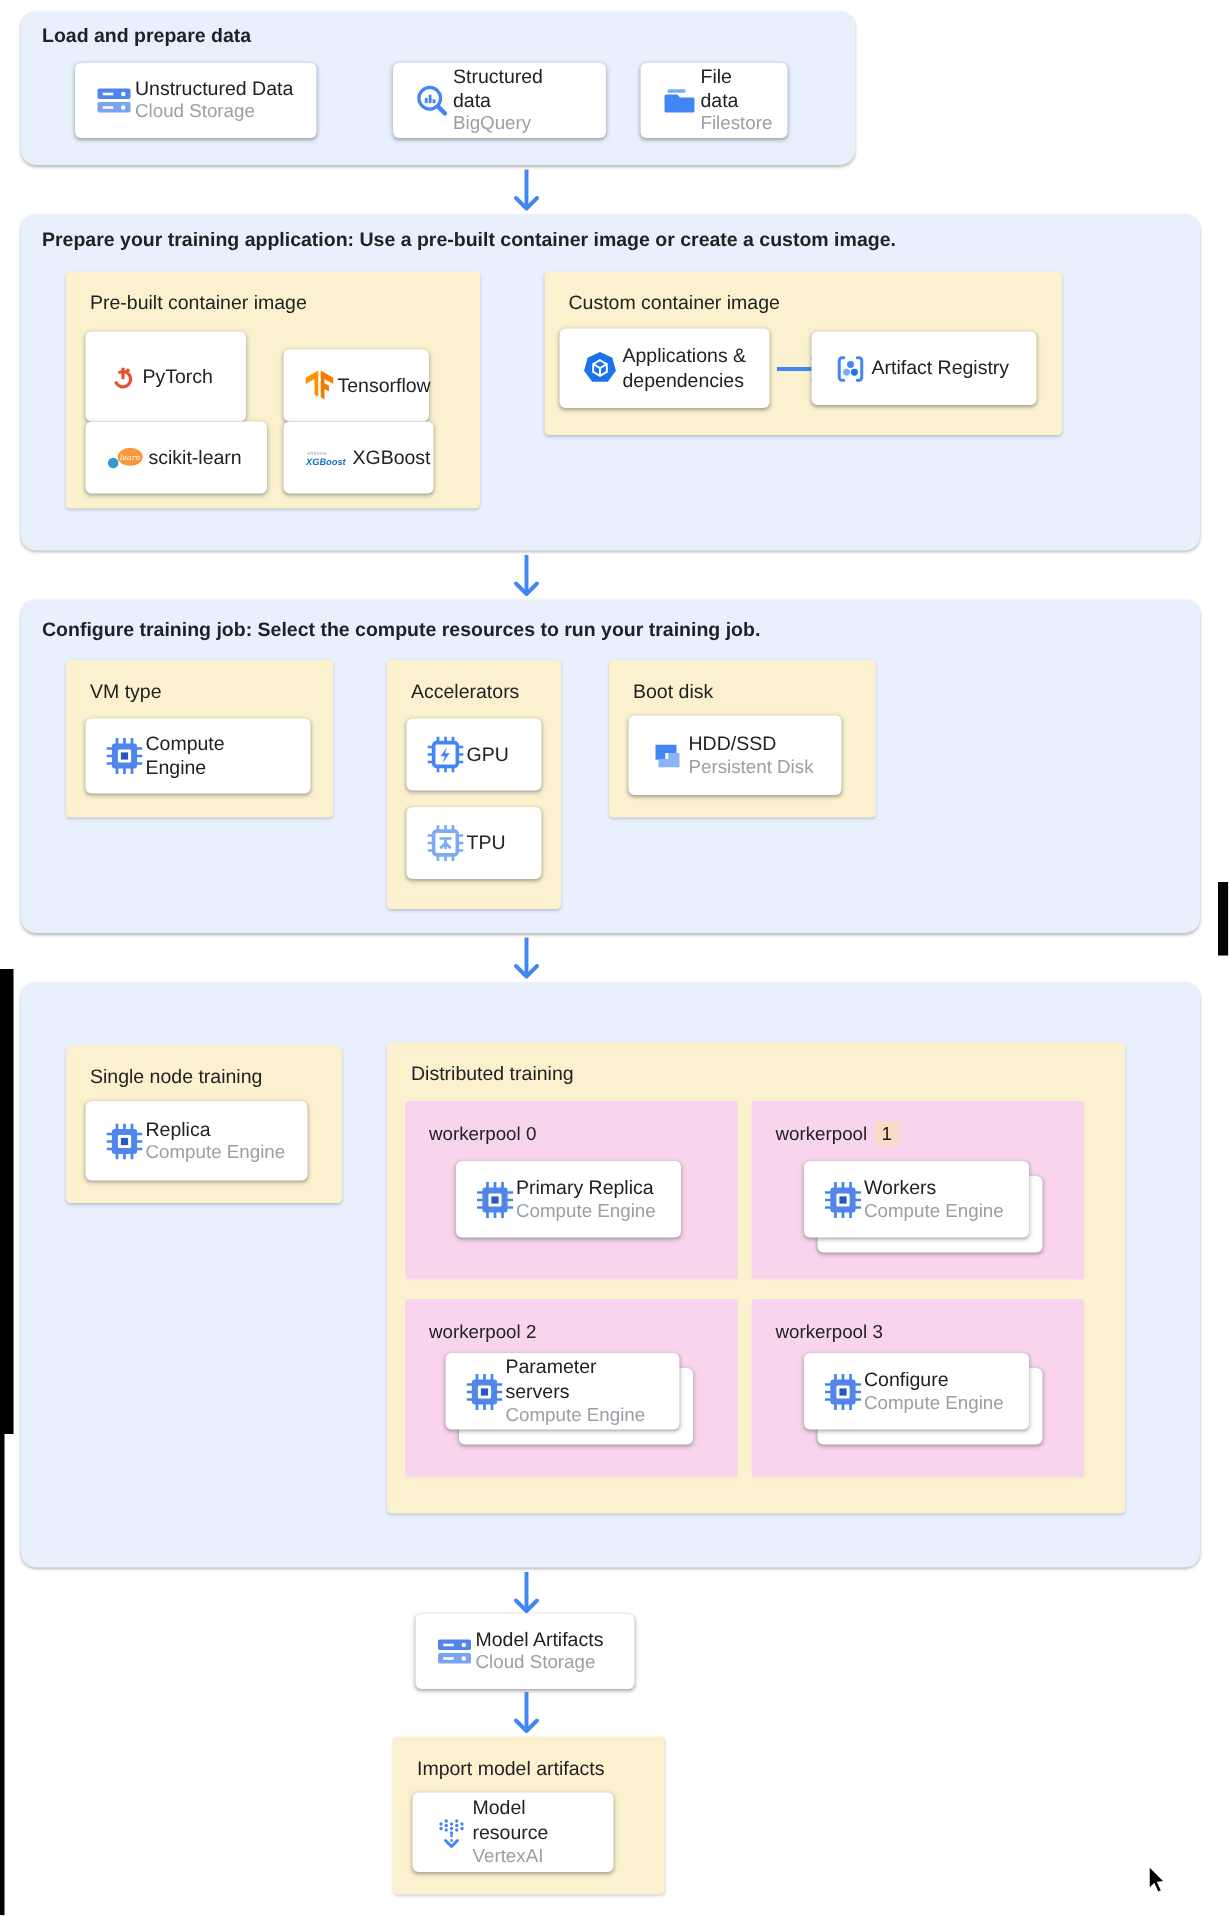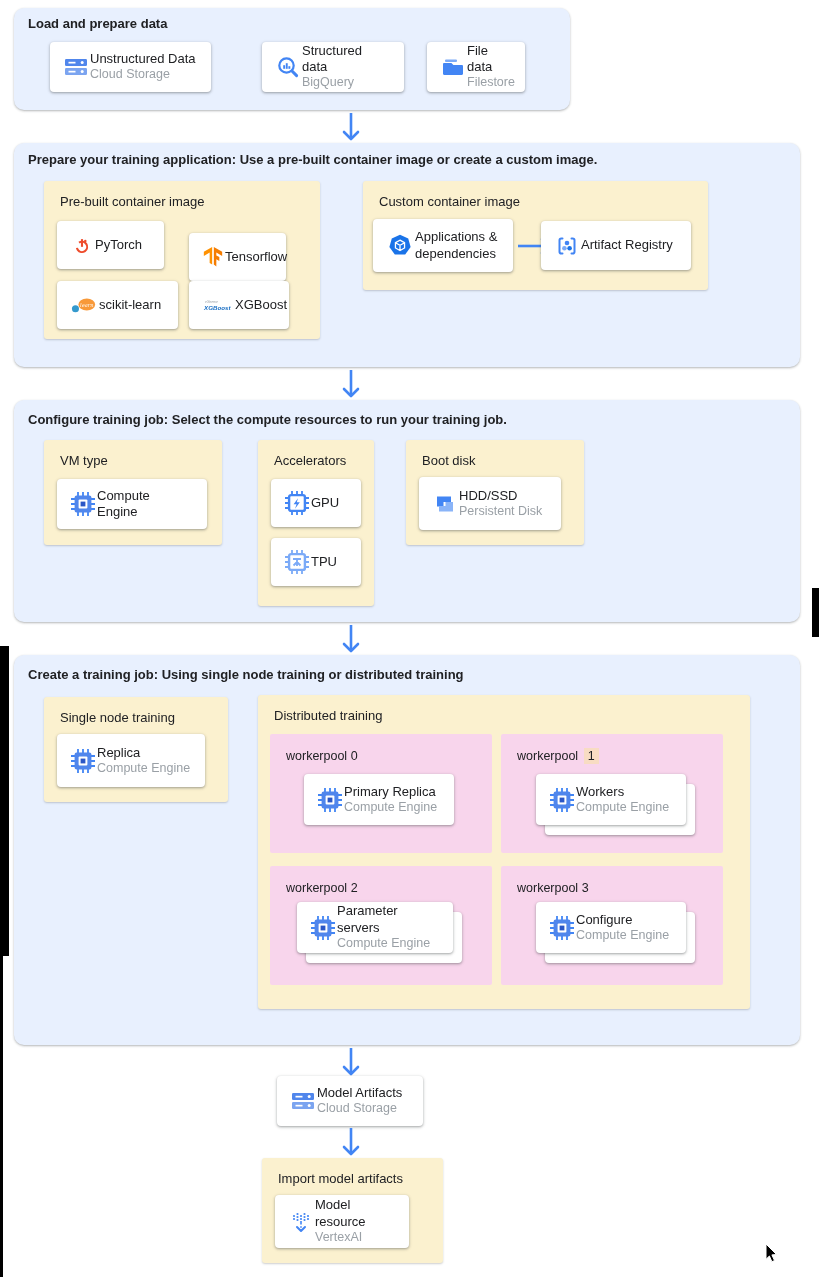--- a/index.html
+++ b/index.html
@@ -126,21 +126,21 @@
     <path d="M12 1v24" stroke="#4285f4" stroke-width="2.6" fill="none"></path>
     <path d="M5 20l7 7 7-7" stroke="#4285f4" stroke-width="2.6" fill="none" stroke-linecap="round" stroke-linejoin="round"></path>
   </svg>
 
   <div class="section" style="left:14px;top:143px;width:786px;height:224px"></div>
   <div class="section-title" style="left:28px;top:152px">Prepare your training application: Use a pre-built container image or create a custom image.</div>
 
   <div class="ypanel" style="left:44px;top:181px;width:276px;height:158px"></div>
   <div class="panel-label" style="left:60px;top:194px">Pre-built container image</div>
 
-  <div class="card" style="left:57px;top:221px;width:107px;height:48px">
+  <div class="card" style="left:57px;top:221px;width:107px;height:60px">
     <span class="icon">
       <svg width="22" height="22" viewBox="0 0 24 24">
         <circle cx="12" cy="14" r="5.6" fill="none" stroke="#ee4c2c" stroke-width="2.3" stroke-dasharray="28 8" transform="rotate(-125 12 14)"></circle>
         <path d="M12 14V5.6" stroke="#ee4c2c" stroke-width="2.3"></path>
         <circle cx="15.6" cy="7.6" r="1.35" fill="#ee4c2c"></circle>
       </svg>
     </span>
     <div class="txt">
         <div class="t1">PyTorch</div>
       </div>
@@ -279,21 +279,20 @@
   <svg class="arrow" style="left:339px;top:624px" width="24" height="30" viewBox="0 0 24 30">
     <path d="M12 1v24" stroke="#4285f4" stroke-width="2.6" fill="none"></path>
     <path d="M5 20l7 7 7-7" stroke="#4285f4" stroke-width="2.6" fill="none" stroke-linecap="round" stroke-linejoin="round"></path>
   </svg>
 
   <div class="blackbar" style="left:812px;top:588px;width:7px;height:49px"></div>
   <div class="blackbar" style="left:0;top:646px;width:9px;height:310px"></div>
   <div class="blackbar" style="left:0;top:956px;width:3px;height:321px"></div>
 
   <div class="section" style="left:14px;top:655px;width:786px;height:390px"></div>
-  <div class="section-title" style="left:28px;top:667px">Create a training job: Using single node training or distributed training</div>
 
   <div class="ypanel" style="left:44px;top:697px;width:184px;height:105px"></div>
   <div class="panel-label" style="left:60px;top:710px">Single node training</div>
   <div class="card" style="left:57px;top:734px;width:148px;height:53px">
     <span class="icon">
         <svg width="24" height="24" viewBox="0 0 24 24">
           <use href="#ic-chip"></use>
         </svg>
       </span>
     <div class="txt">

